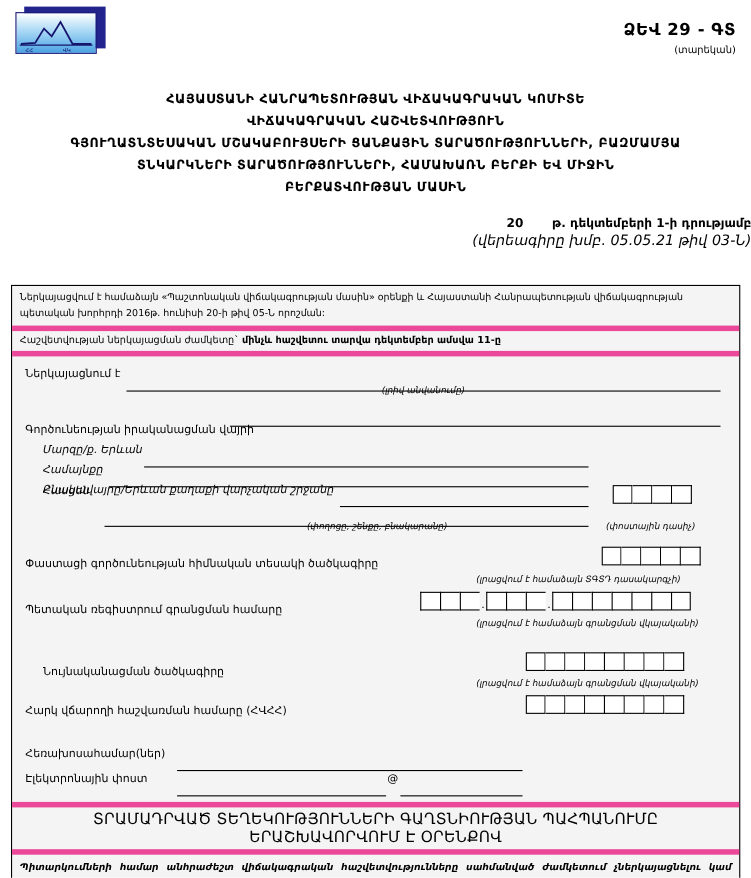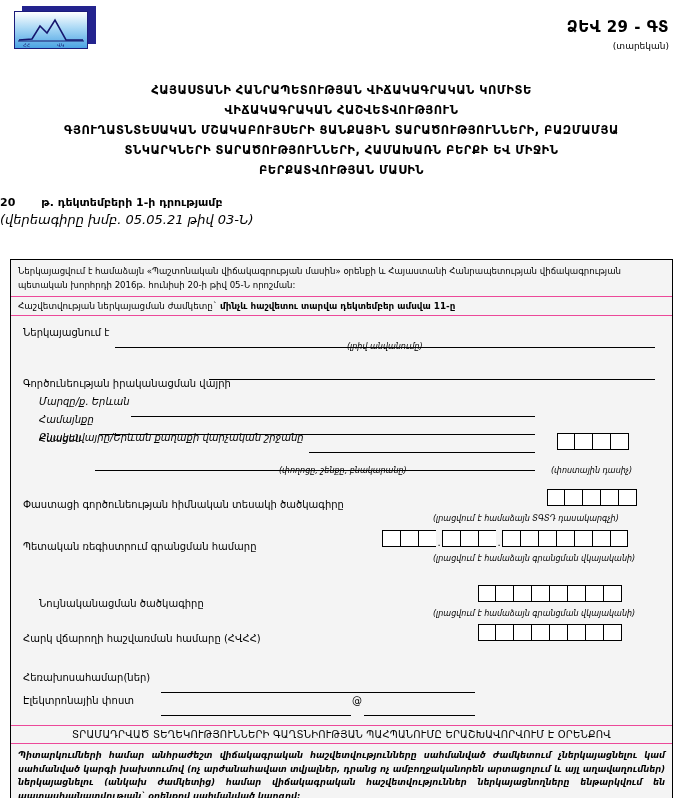--- a/index.html
+++ b/index.html
@@ -62,21 +62,21 @@
   }
   .titles div {
     font-size: 11.5px;
     font-weight: bold;
     letter-spacing: 0.5px;
     line-height: 20px;
     white-space: nowrap;
   }
 
   .period {
-    text-align: left;
+    text-align: right;
     margin-top: 16px;
   }
   .period .line1 {
     font-size: 11px;
     font-weight: bold;
   }
   .period .line1 .yr { margin-right: 26px; }
   .period .line2 {
     font-size: 13px;
     font-weight: normal;
@@ -85,21 +85,21 @@
   }
 
   
   .frame {
     position: absolute;
     left: 10px; top: 259px;
     width: 663px;
     border: 1px solid #000;
     background: #f4f4f4;
   }
-  .row { border-bottom: 1px solid #ec4899; }
+  .row { border-bottom: 5px solid #ec4899; }
   .row:last-child { border-bottom: none; }
 
   .legal {
     padding: 5px 7px 4px 7px;
     font-size: 8.6px;
     line-height: 13.5px;
   }
   .deadline {
     padding: 4px 7px 4px 7px;
     font-size: 8.8px;
@@ -144,21 +144,21 @@
     align-self: flex-end;
     text-align: center;
     font-size: 10px;
     line-height: 8px;
   }
   .boxes.grp .bx { border-right: 1px solid #000; }
   .boxes.grp .bx + .bx { border-left: none; }
 
   .footer-note {
     text-align: center;
-    font-size: 10px;
+    font-size: 14px;
     padding: 3px 4px 3px 4px;
     letter-spacing: 0.2px;
   }
   .confid {
     padding: 5px 7px 6px 7px;
     font-size: 8.4px;
     font-style: italic;
     font-weight: bold;
     line-height: 13.5px;
     text-align: justify;

